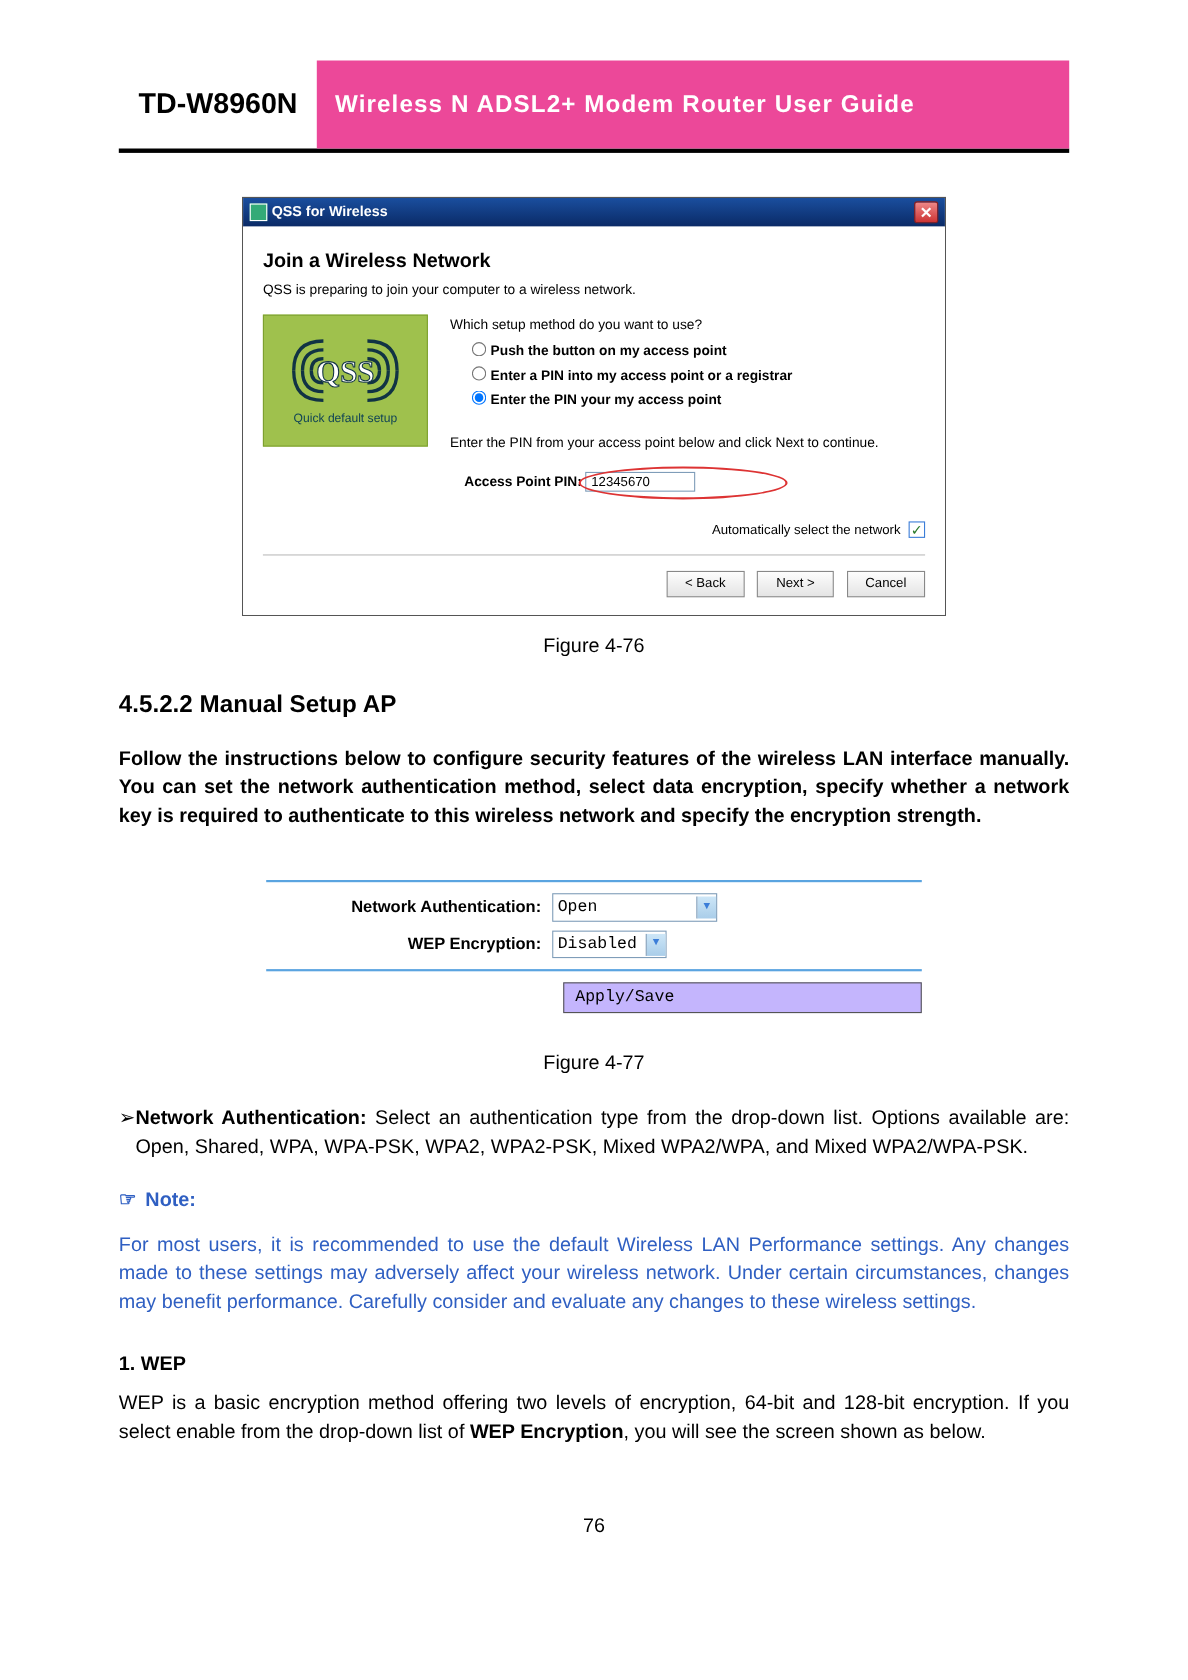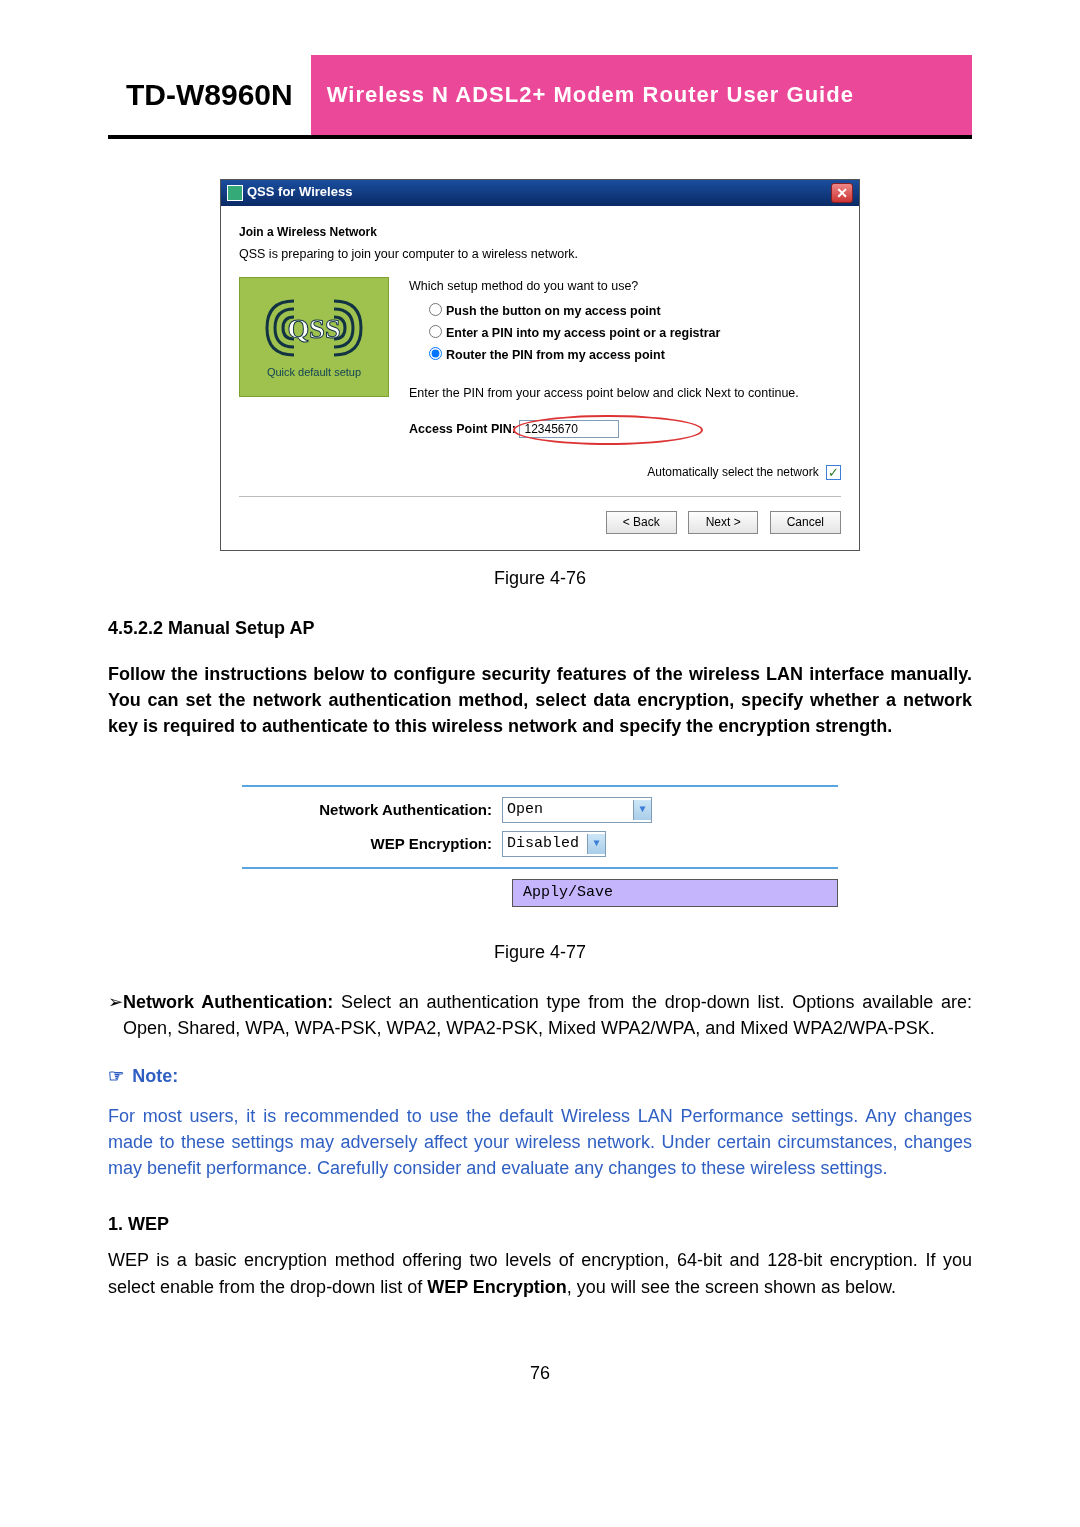--- a/index.html
+++ b/index.html
@@ -17,21 +17,21 @@
     padding: 55px 108px 40px 108px;
   }
   .header-bar {
     display: flex;
     align-items: center;
     border-bottom: 4px solid #000;
     padding-bottom: 0;
   }
   .model {
     font-weight: bold;
-    font-size: 30px;
+    font-size: 26px;
     padding: 6px 18px;
   }
   .title {
     flex: 1;
     background: #ec4899;
     color: #fff;
     font-weight: bold;
     font-size: 22px;
     padding: 24px 16px;
     letter-spacing: 1px;
@@ -64,21 +64,21 @@
     font-size:14px;font-weight:bold;
     border-radius:3px;
   }
   .dlg-body {
     background: #fff;
     padding: 10px 18px 16px 18px;
     font-size: 12.5px;
   }
   .dlg-h {
     font-weight: bold;
-    font-size: 12px;
+    font-size: 18px;
     padding: 8px 0 4px 0;
   }
   .dlg-row2 {
     display:flex;
     gap:20px;
     margin-top:14px;
   }
   .qss-side {
     width:150px;
     text-align:center;
@@ -108,21 +108,21 @@
     width:100px;
   }
   .circle {
     position:absolute;
     border:2px solid #d33;
     border-radius:50%;
     width:190px;
     height:30px;
     pointer-events:none;
   }
-  .pin-wrap { position:relative; display:inline-block; }
+  .pin-wrap { position:relative; display:inline-block;margin-left:13px; }
   .auto-row { text-align:right; margin-top:26px; font-size:12px;}
   .auto-row .chk {
     display:inline-block;width:15px;height:15px;border:1px solid #3b7dd8;
     background:#fff;vertical-align:middle;margin-left:4px;position:relative;
   }
   .auto-row .chk::after{
     content:"✓";color:#2a7a2a;font-size:13px;position:absolute;top:-2px;left:1px;
   }
   .hr {
     border-top:1px solid #bbb;
@@ -133,21 +133,21 @@
     display:inline-block;
     border:1px solid #888;
     background:linear-gradient(#fdfdfd,#e4e4e4);
     padding:2px 16px;
     font-size:12px;
     margin-left:8px;
     min-width:70px;
     text-align:center;
   }
   .cap { text-align:center; margin:14px 0 24px 0; font-size:18px; }
-  .sec-num { font-weight:bold; font-size:18px; margin-top:22px; margin-bottom:10px;}
+  .sec-num { font-weight:bold; font-size:22px; margin-top:22px; margin-bottom:10px;}
   .para { margin-top:20px; text-align: justify; font-weight: bold; }
   .fig477 {
     margin:22px auto 0 auto;
     width:640px;
     background:#fff;
     padding:14px 22px 18px 22px;
   }
   .fig477 .hr2 { border-top:2px solid #5aa4e0; margin:10px 0; }
   .frow { display:flex; align-items:center; margin:8px 0;}
   .flabel { width:260px; text-align:right; font-weight:bold; font-size:15px; padding-right:10px;}
@@ -229,21 +229,21 @@
                 </g>
                 <text x="55" y="45" text-anchor="middle" font-family="serif" font-weight="bold" font-size="28" fill="#fff" stroke="#134" stroke-width="1">QSS</text>
               </svg>
               <span>Quick default setup</span>
             </div>
           </div>
           <div class="opt-area">
             <div class="q">Which setup method do you want to use?</div>
             <label class="bold"><input type="radio" name="m" style=""><span>Push the button on my access point</span></label>
             <label class="bold"><input type="radio" name="m" style=""><span>Enter a PIN into my access point or a registrar</span></label>
-            <label class="bold"><input type="radio" name="m" checked="" style=""><span>Router the PIN from my access point</span></label>
+            <label class="bold"><input type="radio" name="m" checked="" style=""><span>Enter the PIN your my access point</span></label>
 
             <div style="margin-top:20px;">Enter the PIN from your access point below and click Next to continue.</div>
 
             <div class="pin-row">
               <span class="pin-wrap">
                 <b>Access Point PIN:</b>
                 <input class="pin" value="12345670" style="">
                 <span class="circle" style="left:104px;top:-5px;"></span>
               </span>
             </div>

